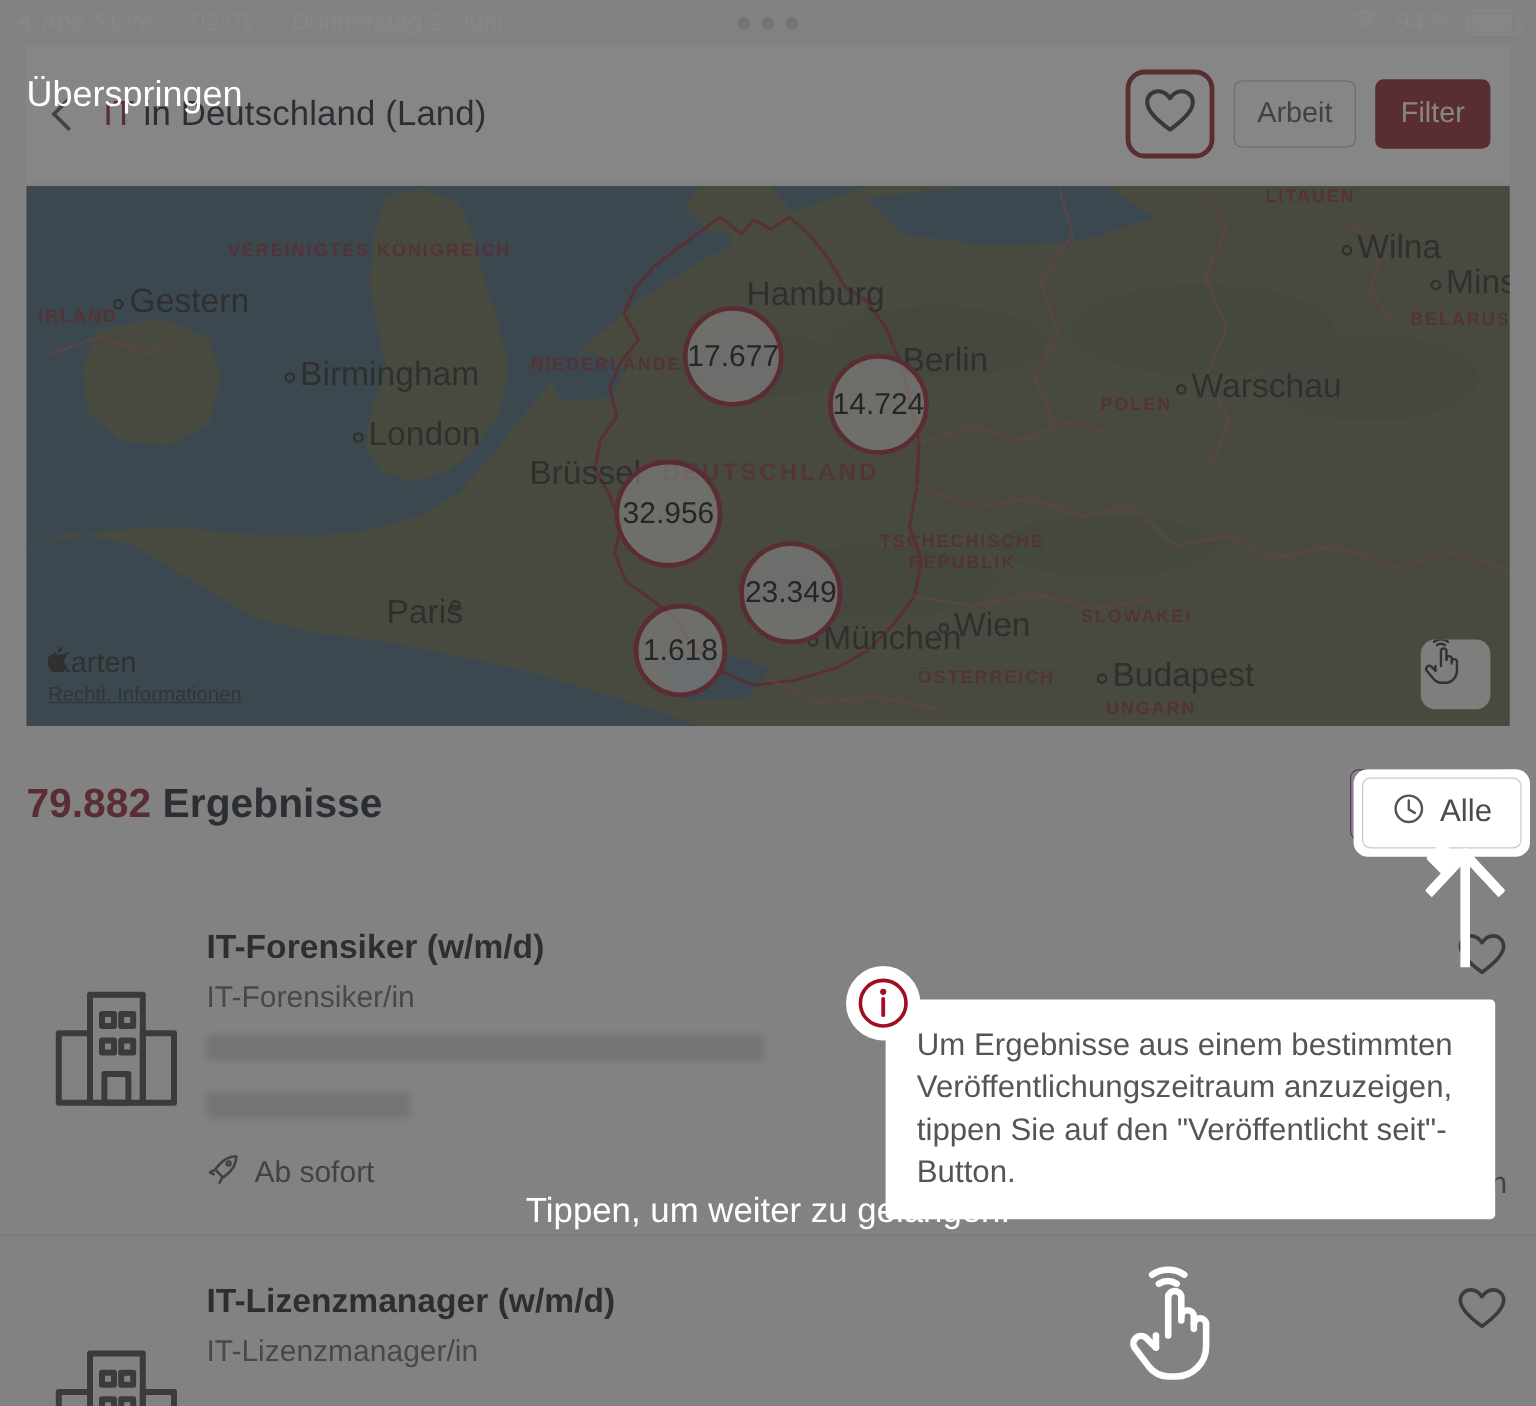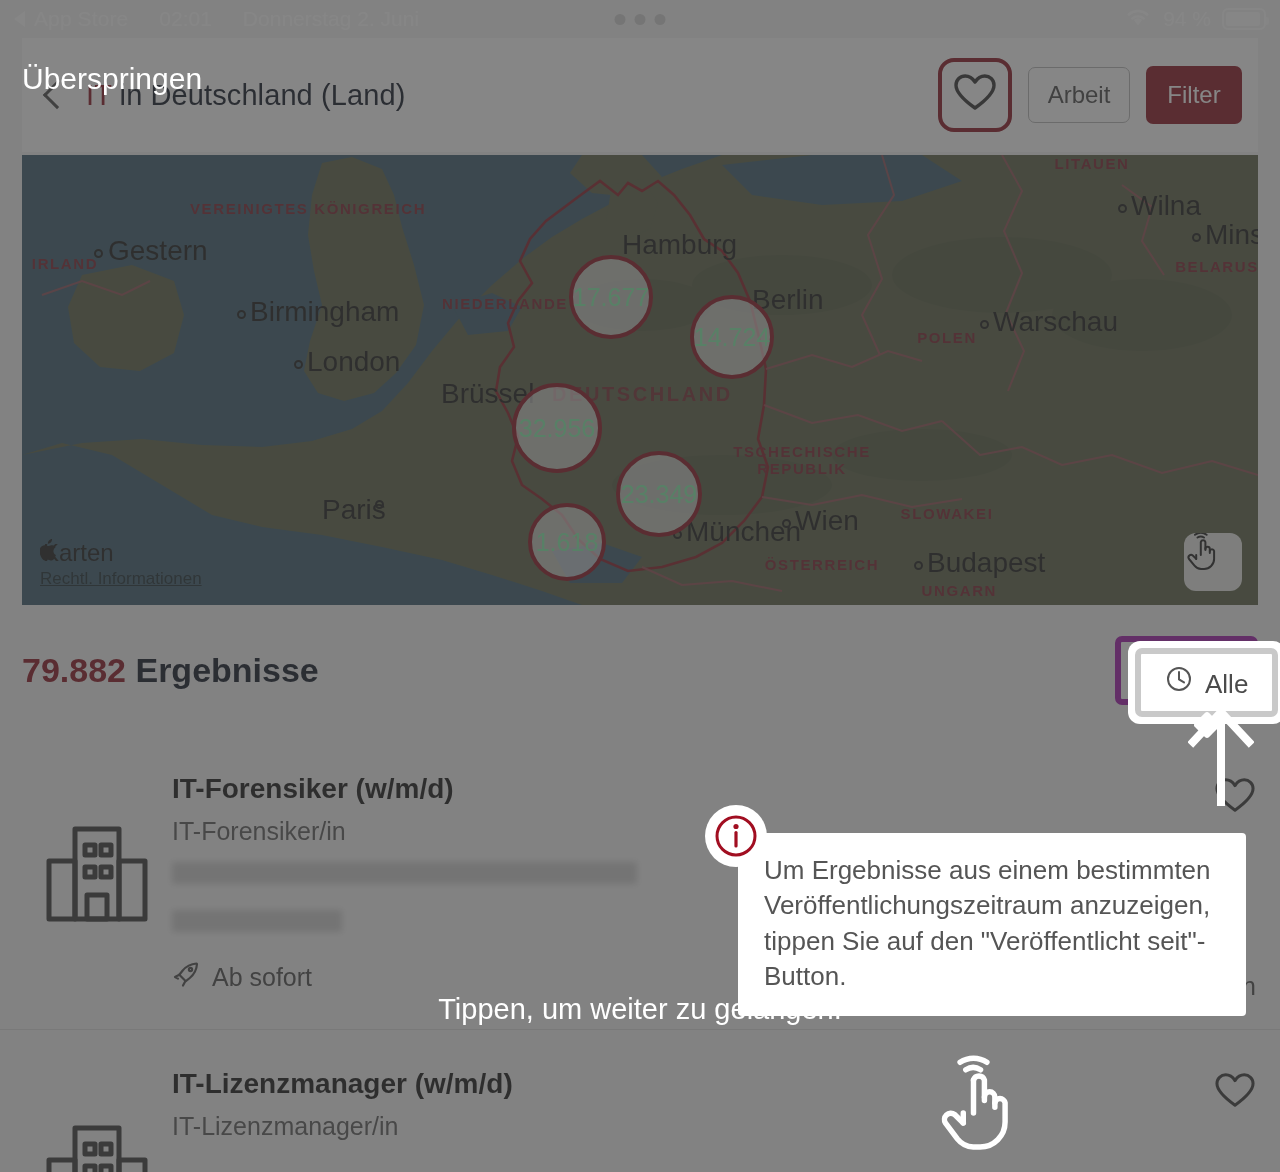--- a/index.html
+++ b/index.html
@@ -133,21 +133,21 @@
     color: #7b2430; font-weight: bold; font-size: 20px; letter-spacing: 2.6px;
     opacity: .85;
   }
 
   .cluster {
     position: absolute;
     border-radius: 50%;
     background: rgba(255,255,255,.62);
     border: 4px solid #8d1622;
     display: flex; align-items: center; justify-content: center;
-    color: #86efac; font-size: 25px;
+    color: #000000; font-size: 25px;
     font-family: "Liberation Sans", sans-serif;
   }
 
   .map-attrib { position: absolute; left: 18px; bottom: 16px; }
   .attrib-row { display: flex; align-items: center; gap: 3px; color: #1d1d1d; font-size: 24px; }
   .apple-glyph { font-size: 25px; line-height: 1; }
   .attrib-legal {
     color: #1f2d33; font-size: 17px; text-decoration: underline; margin-top: 2px;
   }
   .map-ctrl {
@@ -165,22 +165,22 @@
     padding: 0 22px;
   }
   .results-count { font-size: 34px; font-weight: bold; color: #111827; }
   .results-count .num { color: #8d1622; margin-top: 42px; }
   .period-spot {
     margin-left: auto;
     background: #ffffff; border-radius: 10px; padding: 6px;
     position: relative;
   }
   .period-btn {
-    display: flex; align-items: flex-end; gap: 12px;
-    border: 6px solid #a21caf; border-radius: 7px;
+    display: flex; align-items: flex-start; gap: 12px;
+    border: 1px solid #a21caf; border-radius: 7px;
     background: #ffffff; color: #4b4b4b;
     padding: 11px 24px; font-size: 26px;
     font-family: "Liberation Sans", sans-serif;
   }
 
   
   .joblist { position: absolute; top: 735px; left: 0; width: 1280px; }
   .job-card {
     position: relative;
     background: #f5f5f5;

